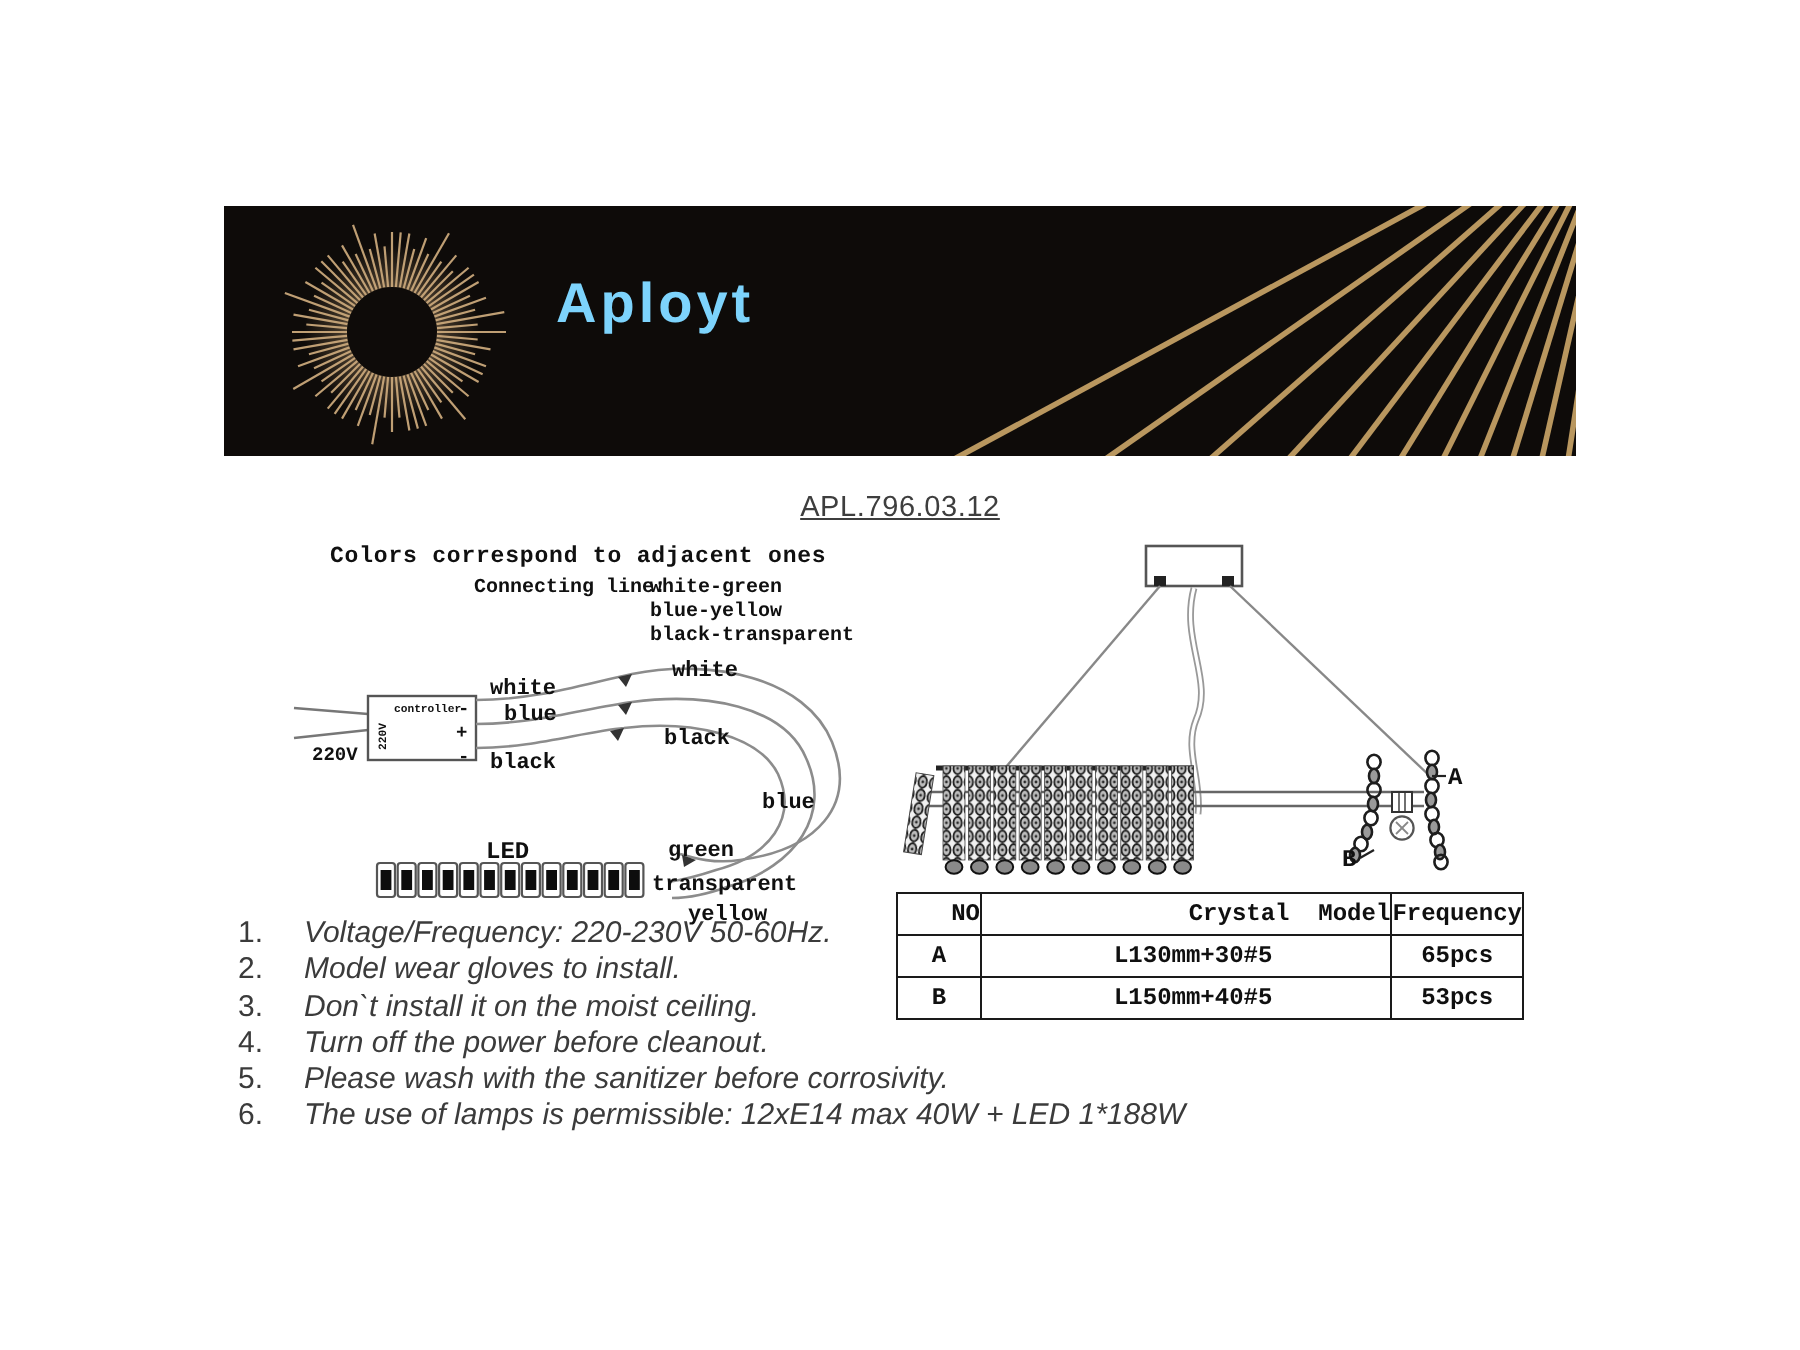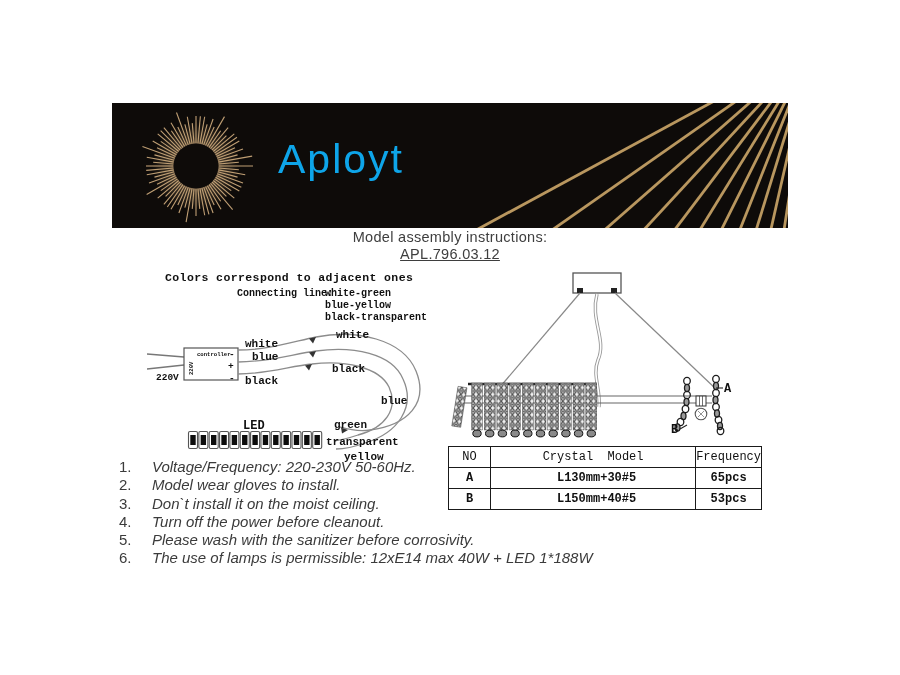--- a/index.html
+++ b/index.html
@@ -3,21 +3,21 @@
 <meta charset="utf-8">
 <style>
   html,body{margin:0;padding:0;}
   body{width:900px;height:675px;background:#ffffff;position:relative;overflow:hidden;
        font-family:"Liberation Sans",sans-serif;}
   .page{position:absolute;inset:0;}
 
   
   .banner{position:absolute;left:112px;top:103px;width:676px;height:125px;background:#0e0b09;overflow:hidden;}
   .banner svg{position:absolute;inset:0;}
-  .brand{position:absolute;left:166px;top:33px;font-size:41px;font-weight:400;color:#0ea5e9;
+  .brand{position:absolute;left:166px;top:33px;font-size:28px;font-weight:700;color:#7dd3fc;
          letter-spacing:2px;font-family:"Liberation Sans",sans-serif;}
 
   
   .title-line{position:absolute;left:0;top:229px;width:900px;text-align:center;
               font-size:14.5px;color:#3e3e3e;letter-spacing:.3px;}
   .model-line{position:absolute;left:0;top:246px;width:900px;text-align:center;
               font-size:14.5px;color:#3e3e3e;letter-spacing:.3px;text-decoration:underline;}
 
   
   svg text{font-family:"Liberation Mono","DejaVu Sans Mono",monospace;font-weight:bold;fill:#101010;}
@@ -25,21 +25,21 @@
   .t9{font-size:9.5px;}
   .t10{font-size:10px;}
   .t11{font-size:11px;}
   .t12{font-size:12px;}
   .t115{font-size:11.5px;letter-spacing:.4px;}
 
   
   .crystal-table{position:absolute;left:448px;top:446px;width:314px;border-collapse:collapse;
                  font-family:"Liberation Mono","DejaVu Sans Mono",monospace;font-size:12px;font-weight:bold;color:#101010;}
   .crystal-table th,.crystal-table td{border:1.6px solid #1a1a1a;height:20px;padding:0;white-space:pre;}
-  .crystal-table th{text-align:center;font-weight:normal;}
+  .crystal-table th{text-align:right;font-weight:bold;}
   .crystal-table td{text-align:center;}
   .crystal-table td.model{text-align:center;padding-left:7px;}
 
   
   .instructions{position:absolute;left:119px;top:458px;width:480px;color:#3b3b3b;font-size:15px;}
   .instructions .row{display:flex;line-height:18.3px;}
   .instructions .num{width:33px;flex:0 0 33px;}
   .instructions .txt{flex:1;white-space:nowrap;font-style:italic;}
 </style>
 </head>
@@ -143,21 +143,20 @@
           <line x1="693.9734897783237" y1="-47.019951469569186" x2="314.3033458127162" y2="455.723105947572" stroke="#b9975f" stroke-width="2.8" opacity="1"></line>
           <line x1="693.2107110135082" y1="-47.657959748278294" x2="265.48550486452746" y2="414.89057611018904" stroke="#b9975f" stroke-width="2.8" opacity="1"></line>
           <line x1="692.4827528152545" y1="-48.40522974142128" x2="218.89618017628203" y2="367.0652965490382" stroke="#b9975f" stroke-width="2.8" opacity="1"></line>
           <line x1="691.8084795571101" y1="-49.26423563648954" x2="175.7426916550454" y2="312.0889192646697" stroke="#b9975f" stroke-width="2.8" opacity="1"></line>
           <line x1="691.2084998187064" y1="-50.234548860567976" x2="137.34398839720723" y2="249.98887292364935" stroke="#b9975f" stroke-width="2.8" opacity="1"></line>
         </g>
     </svg>
     <span class="brand">Aployt</span>
   </div>
 
-  <div class="title-line">Model assembly instructions:</div>
   <div class="model-line">APL.796.03.12</div>
 
   <svg style="position:absolute;left:115px;top:265px;" width="340" height="205" viewBox="115 265 340 205">
 
     <text x="165" y="281" class="t115">Colors correspond to adjacent ones</text>
     <text x="237" y="296" class="t10">Connecting line:</text>
     <text x="325" y="296" class="t10">white-green</text>
     <text x="325" y="308" class="t10">blue-yellow</text>
     <text x="325" y="320" class="t10">black-transparent</text>
 

